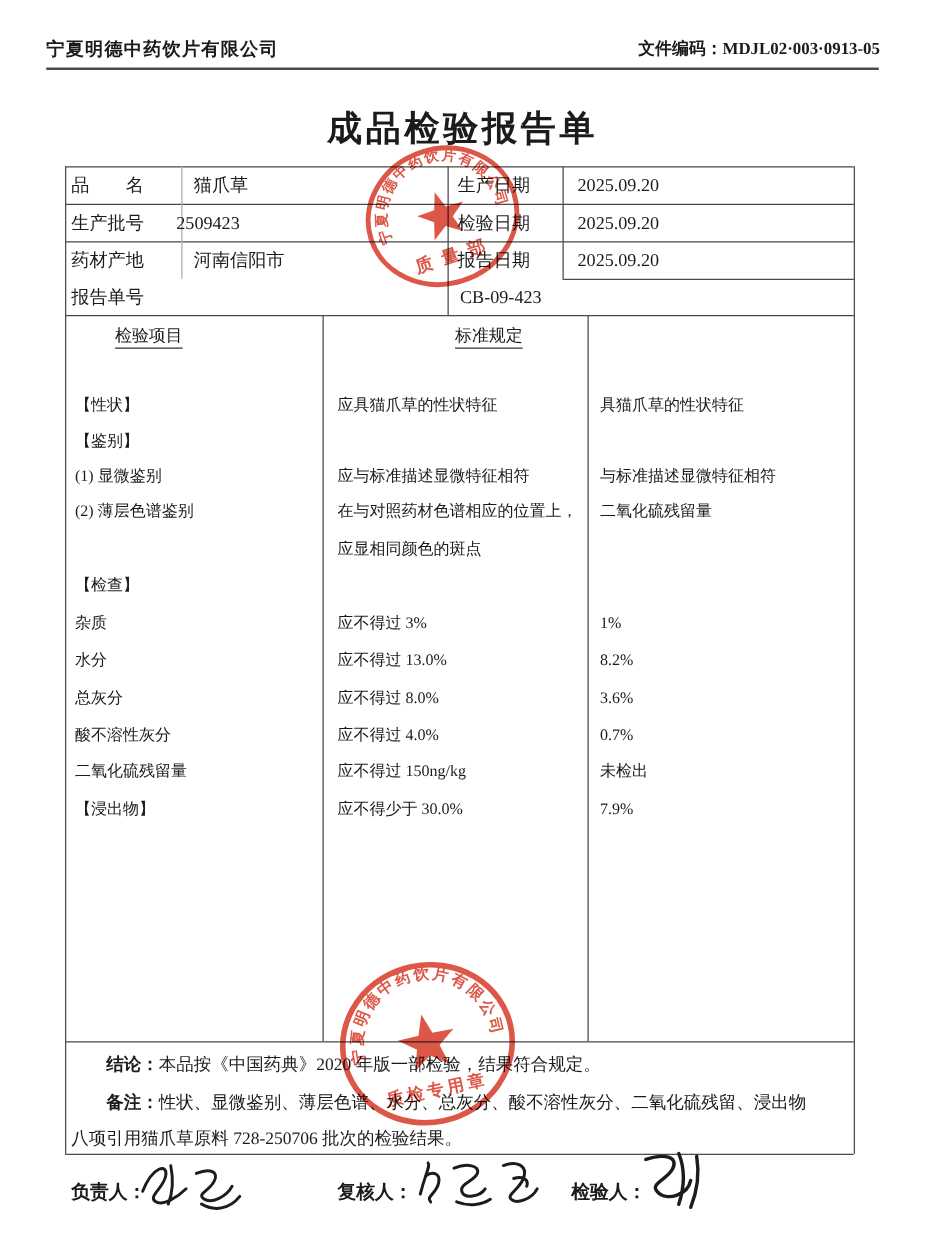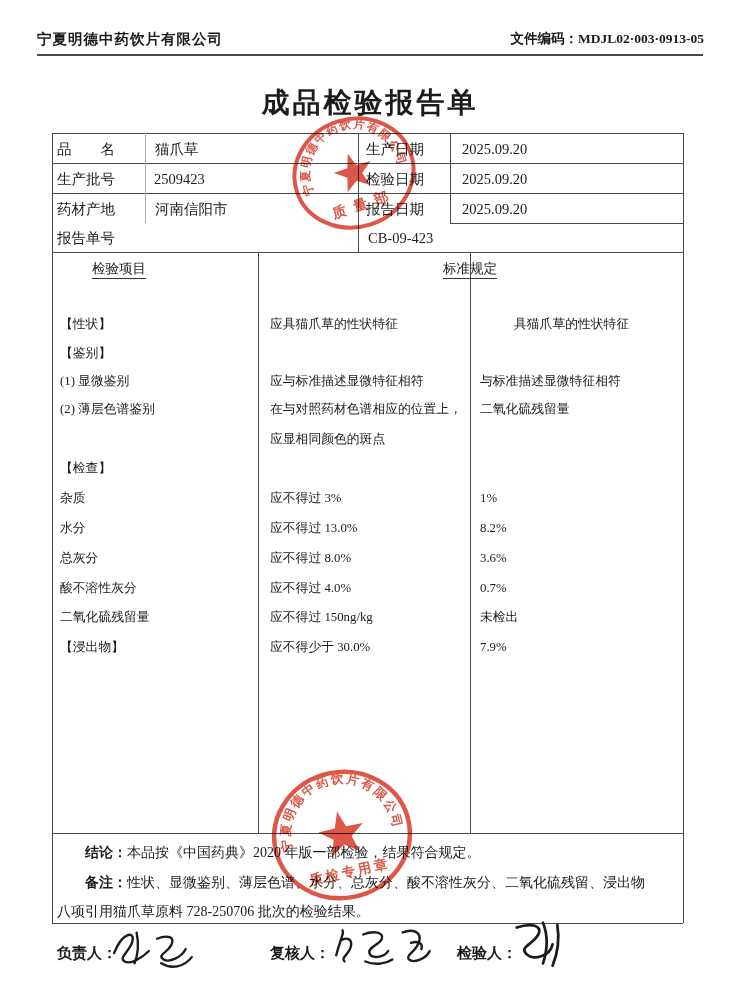--- a/index.html
+++ b/index.html
@@ -59,38 +59,38 @@
   <div class="line" style="left:450px;top:133px;width:1px;height:90px;"></div>
   <div class="line" style="left:258px;top:252px;width:1px;height:581px;"></div>
   <div class="line" style="left:470px;top:252px;width:1px;height:581px;"></div>
 
   <div class="cell" style="left:57px;top:142px;">品　　名</div>
   <div class="cell" style="left:155px;top:142px;">猫爪草</div>
   <div class="cell" style="left:366px;top:142px;">生产日期</div>
   <div class="cell" style="left:462px;top:142px;">2025.09.20</div>
 
   <div class="cell" style="left:57px;top:172px;">生产批号</div>
-  <div class="cell" style="left:154px;top:172px;text-align:right;">2509423</div>
+  <div class="cell" style="left:141px;top:172px;text-align:right;">2509423</div>
   <div class="cell" style="left:366px;top:172px;">检验日期</div>
   <div class="cell" style="left:462px;top:172px;">2025.09.20</div>
 
   <div class="cell" style="left:57px;top:202px;">药材产地</div>
   <div class="cell" style="left:155px;top:202px;">河南信阳市</div>
   <div class="cell" style="left:366px;top:202px;">报告日期</div>
   <div class="cell" style="left:462px;top:202px;">2025.09.20</div>
 
   <div class="cell" style="left:57px;top:231px;">报告单号</div>
   <div class="cell" style="left:368px;top:231px;font-family:Liberation Serif, serif;">CB-09-423</div>
 
   <div class="th" style="left:65px;top:260px;"><span>检验项目</span></div>
-  <div class="th" style="left:258px;top:260px;width:212px;text-align:right;"><span>标准规定</span></div>
+  <div class="th" style="left:258px;top:260px;width:212px;text-align:center;"><span>标准规定</span></div>
 
   <div class="tc col-item" style="top:318px;">【性状】</div>
   <div class="tc col-std" style="top:318px;">应具猫爪草的性状特征</div>
-  <div class="tc col-res" style="top:318px;margin-left:34px;">具猫爪草的性状特征</div>
+  <div class="tc col-res" style="top:318px;">具猫爪草的性状特征</div>
 
   <div class="tc col-item" style="top:347px;">【鉴别】</div>
 
   <div class="tc col-item" style="top:375px;">(1) 显微鉴别</div>
   <div class="tc col-std" style="top:375px;">应与标准描述显微特征相符</div>
   <div class="tc col-res" style="top:375px;">与标准描述显微特征相符</div>
 
   <div class="tc col-item" style="top:403px;">(2) 薄层色谱鉴别</div>
   <div class="tc col-std" style="top:403px;">在与对照药材色谱相应的位置上，</div>
   <div class="tc col-res" style="top:403px;">二氧化硫残留量</div>

